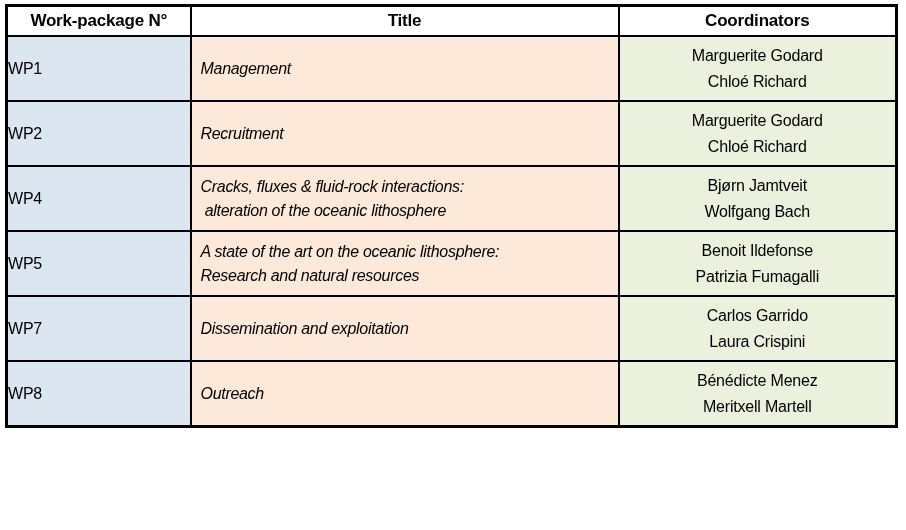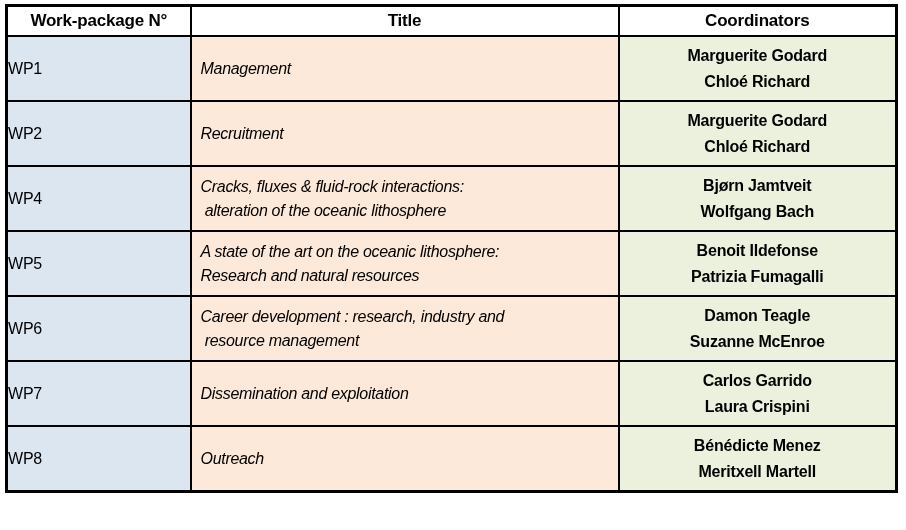--- a/index.html
+++ b/index.html
@@ -53,21 +53,20 @@
     letter-spacing: -0.3px;
     font-style: italic;
   }
   td.cell-coord {
     background: var(--coordinators-column-bg, #ebf1dd);
     text-align: center;
     font-size: 16px;
     line-height: 26px;
     white-space: pre-line;
     letter-spacing: -0.2px;
-    font-weight: bold;
   }
 </style>
 </head>
 <body>
 
 <table class="wp-table">
   <colgroup>
     <col class="c1">
       <col class="c2">
       <col class="c3">
@@ -100,27 +99,20 @@
 Wolfgang Bach</td>
     </tr>
     <tr>
       <td class="cell-wp">WP5</td>
       <td class="cell-title">A state of the art on the oceanic lithosphere:
 Research and natural resources</td>
       <td class="cell-coord">Benoit Ildefonse
 Patrizia Fumagalli</td>
     </tr>
     <tr>
-      <td class="cell-wp">WP6</td>
-      <td class="cell-title">Career development : research, industry and
- resource management</td>
-      <td class="cell-coord">Damon Teagle
-Suzanne McEnroe</td>
-    </tr>
-    <tr>
       <td class="cell-wp">WP7</td>
       <td class="cell-title">Dissemination and exploitation</td>
       <td class="cell-coord">Carlos Garrido
 Laura Crispini</td>
     </tr>
     <tr>
       <td class="cell-wp">WP8</td>
       <td class="cell-title">Outreach</td>
       <td class="cell-coord">Bénédicte Menez
 Meritxell Martell</td>

